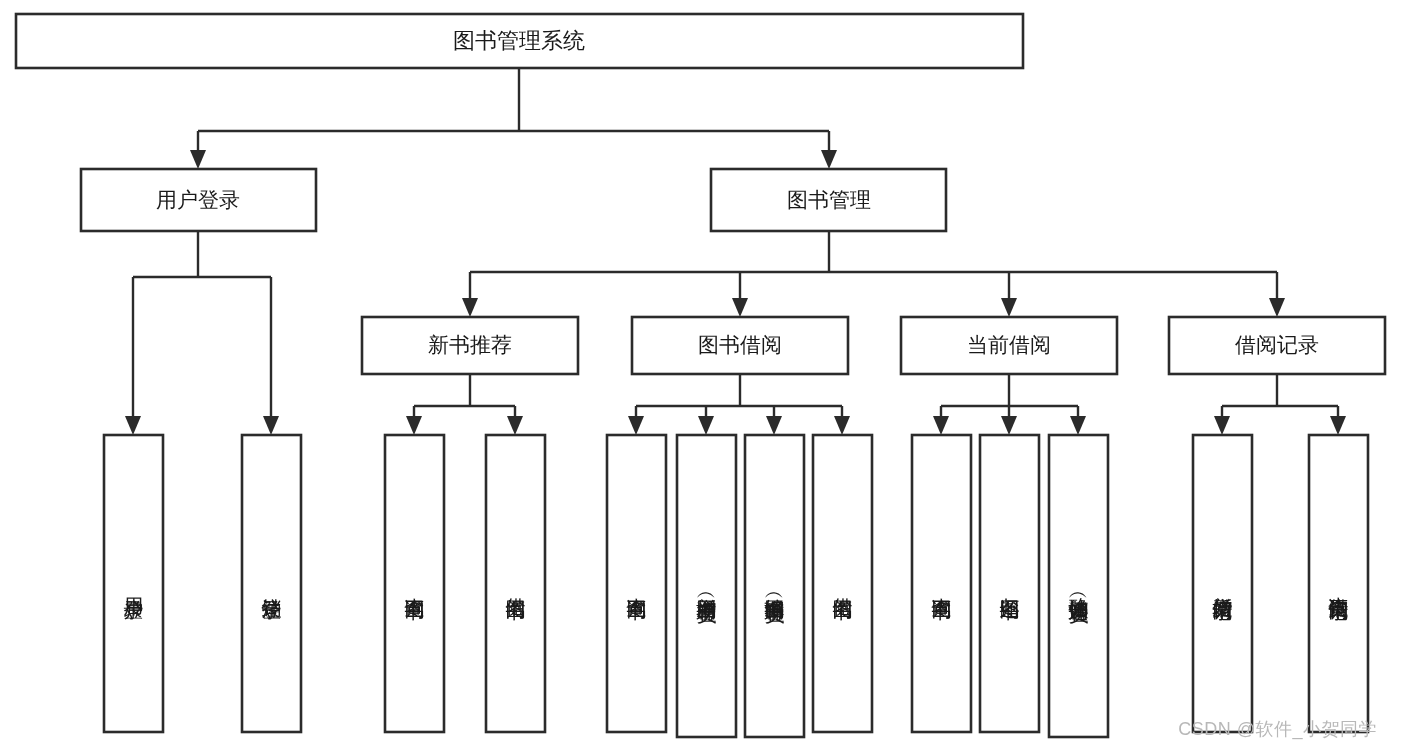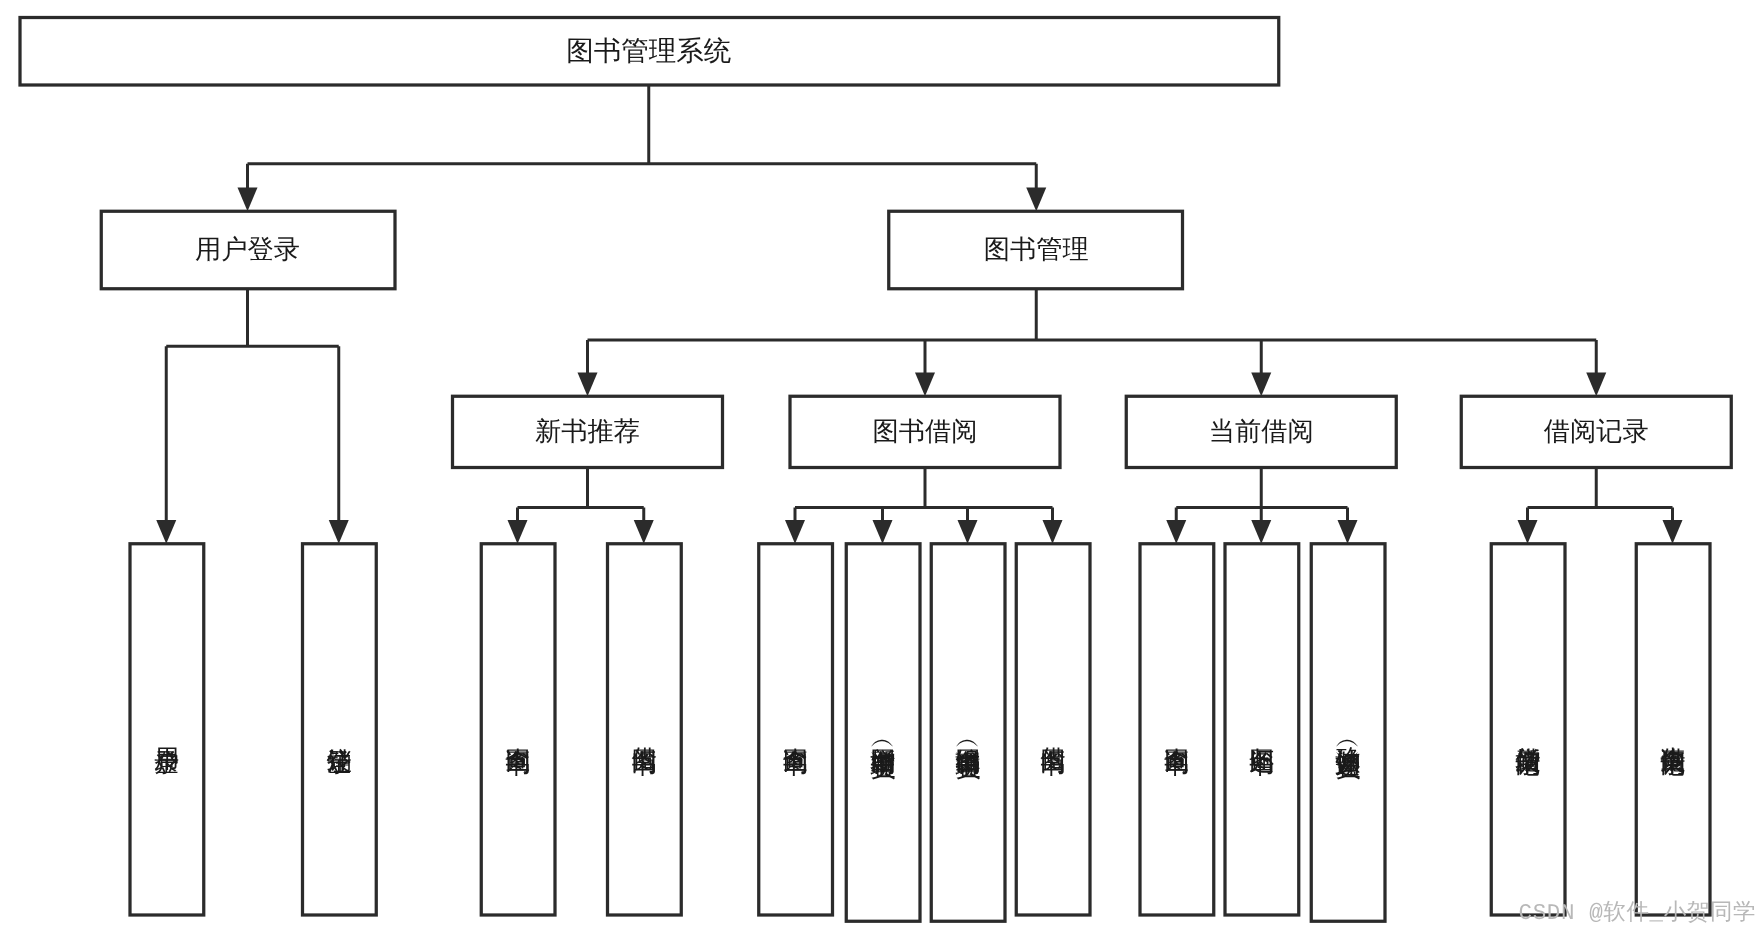--- a/index.html
+++ b/index.html
@@ -70,23 +70,23 @@
     line-height: 1.14;
     color: #1a1a1a;
     writing-mode: vertical-rl;
     text-orientation: upright;
     letter-spacing: 1px;
     white-space: nowrap;
     text-align: center;
   }
   .watermark {
     position: absolute;
-    right: 0;
+    right: 28px;
     bottom: 6px;
-    font-family: Liberation Mono, monospace;
+    font-family: Liberation Sans, sans-serif;
     font-size: 18px;
     color: #b8b8b8;
     letter-spacing: 0.5px;
     user-select: none;
     white-space: nowrap;
   }
 </style>
 </head>
 <body>
 

